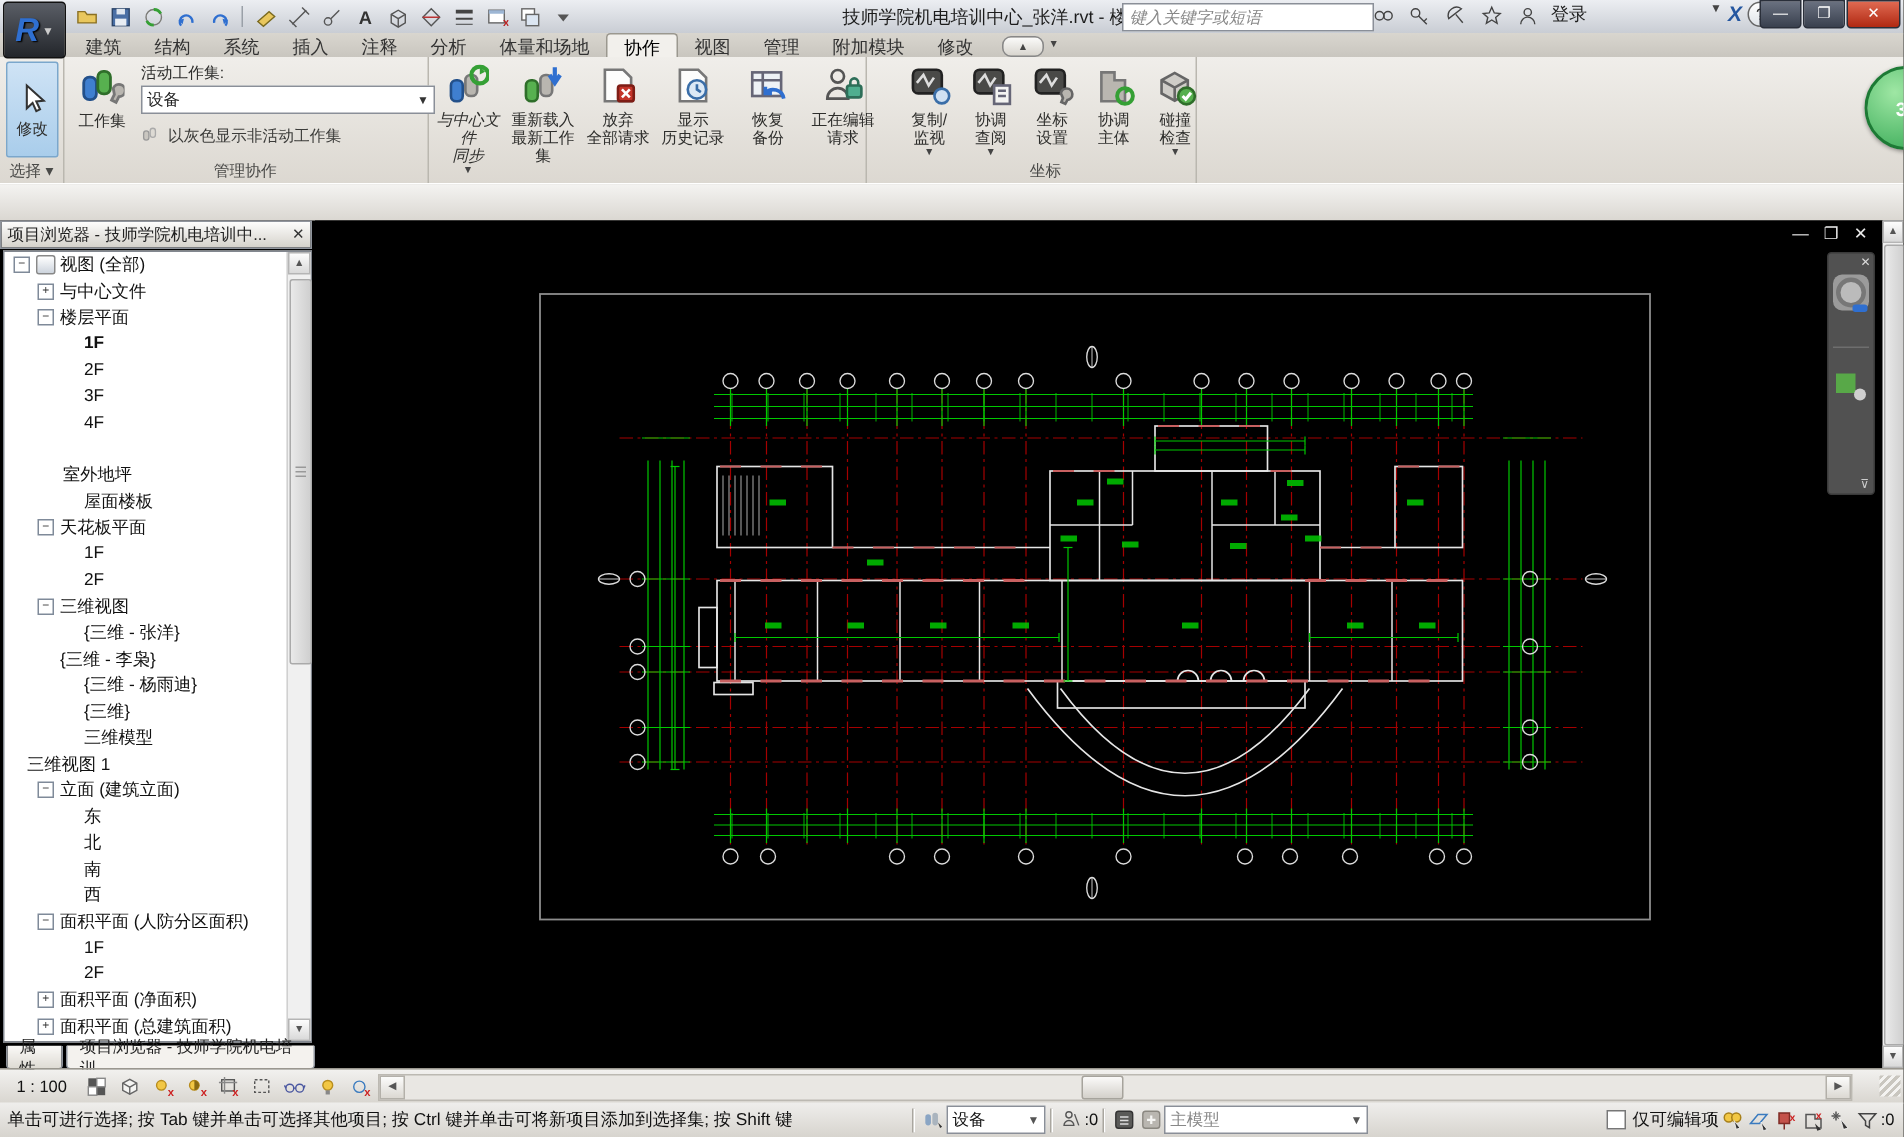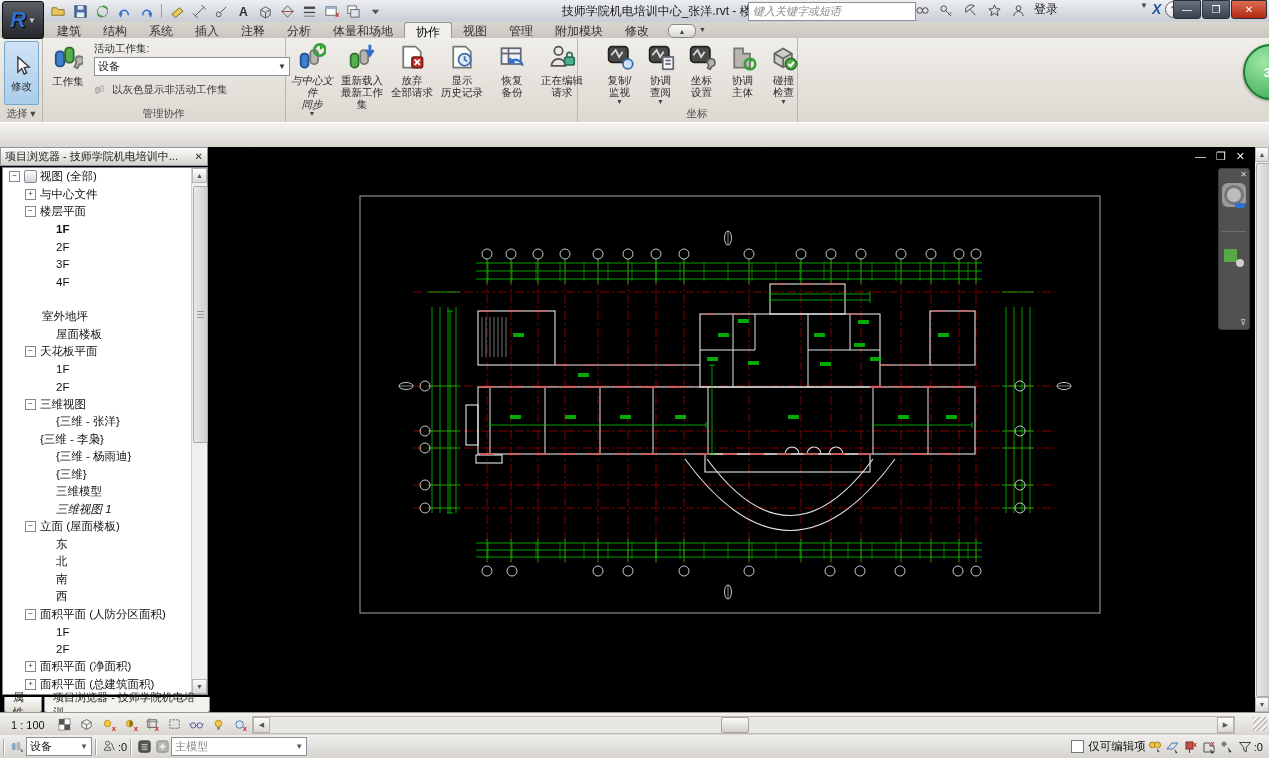--- a/index.html
+++ b/index.html
@@ -552,27 +552,27 @@
             <span>{三维 - 杨雨迪}</span>
           </div>
           <div class="trow" style="padding-left: 38px;">
             <span class="expspace"></span>
             <span>{三维}</span>
           </div>
           <div class="trow" style="padding-left: 38px;">
             <span class="expspace"></span>
             <span>三维模型</span>
           </div>
-          <div class="trow" style="padding-left: 38px; font-style: italic;">
+          <div class="trow" style="">
             <span class="expspace"></span>
             <span>三维视图 1</span>
           </div>
           <div class="trow" style="padding-left: 22px;">
             <span class="expander">−</span>
-            <span>立面 (屋面楼板)</span>
+            <span>立面 (建筑立面)</span>
           </div>
           <div class="trow" style="padding-left: 38px;">
             <span class="expspace"></span>
             <span>东</span>
           </div>
           <div class="trow" style="padding-left: 38px;">
             <span class="expspace"></span>
             <span>北</span>
           </div>
           <div class="trow" style="padding-left: 38px;">
@@ -1015,20 +1015,21 @@
     </div>
     <div class="hscroll">
       <div class="harrow" style="left:0;">◀</div>
       <div class="hthumb"></div>
       <div class="harrow" style="right:0;">▶</div>
     </div>
     <div class="corner"></div>
   </div>
 
   <div class="statusbar">
+    <div class="sbhint">单击可进行选择; 按 Tab 键并单击可选择其他项目; 按 Ctrl 键并单击可将新项目添加到选择集; 按 Shift 键</div>
     <div class="sbsep"></div>
     <span class="sicon" id="wsStatusIcon">
         <svg width="15" height="15" viewBox="0 0 16 16" xmlns="http://www.w3.org/2000/svg">
           <rect x="2" y="4" width="4" height="8" rx="2" fill="#8aa5c4"></rect>
           <rect x="7" y="3" width="4" height="9" rx="2" fill="#aab4be"></rect>
           <path d="M11 10 l3 3 l-1.5 .8 z" fill="#333"></path>
         </svg>
       </span>
     <div class="sbcombo" style="width:58px;">
       <span>设备</span>

